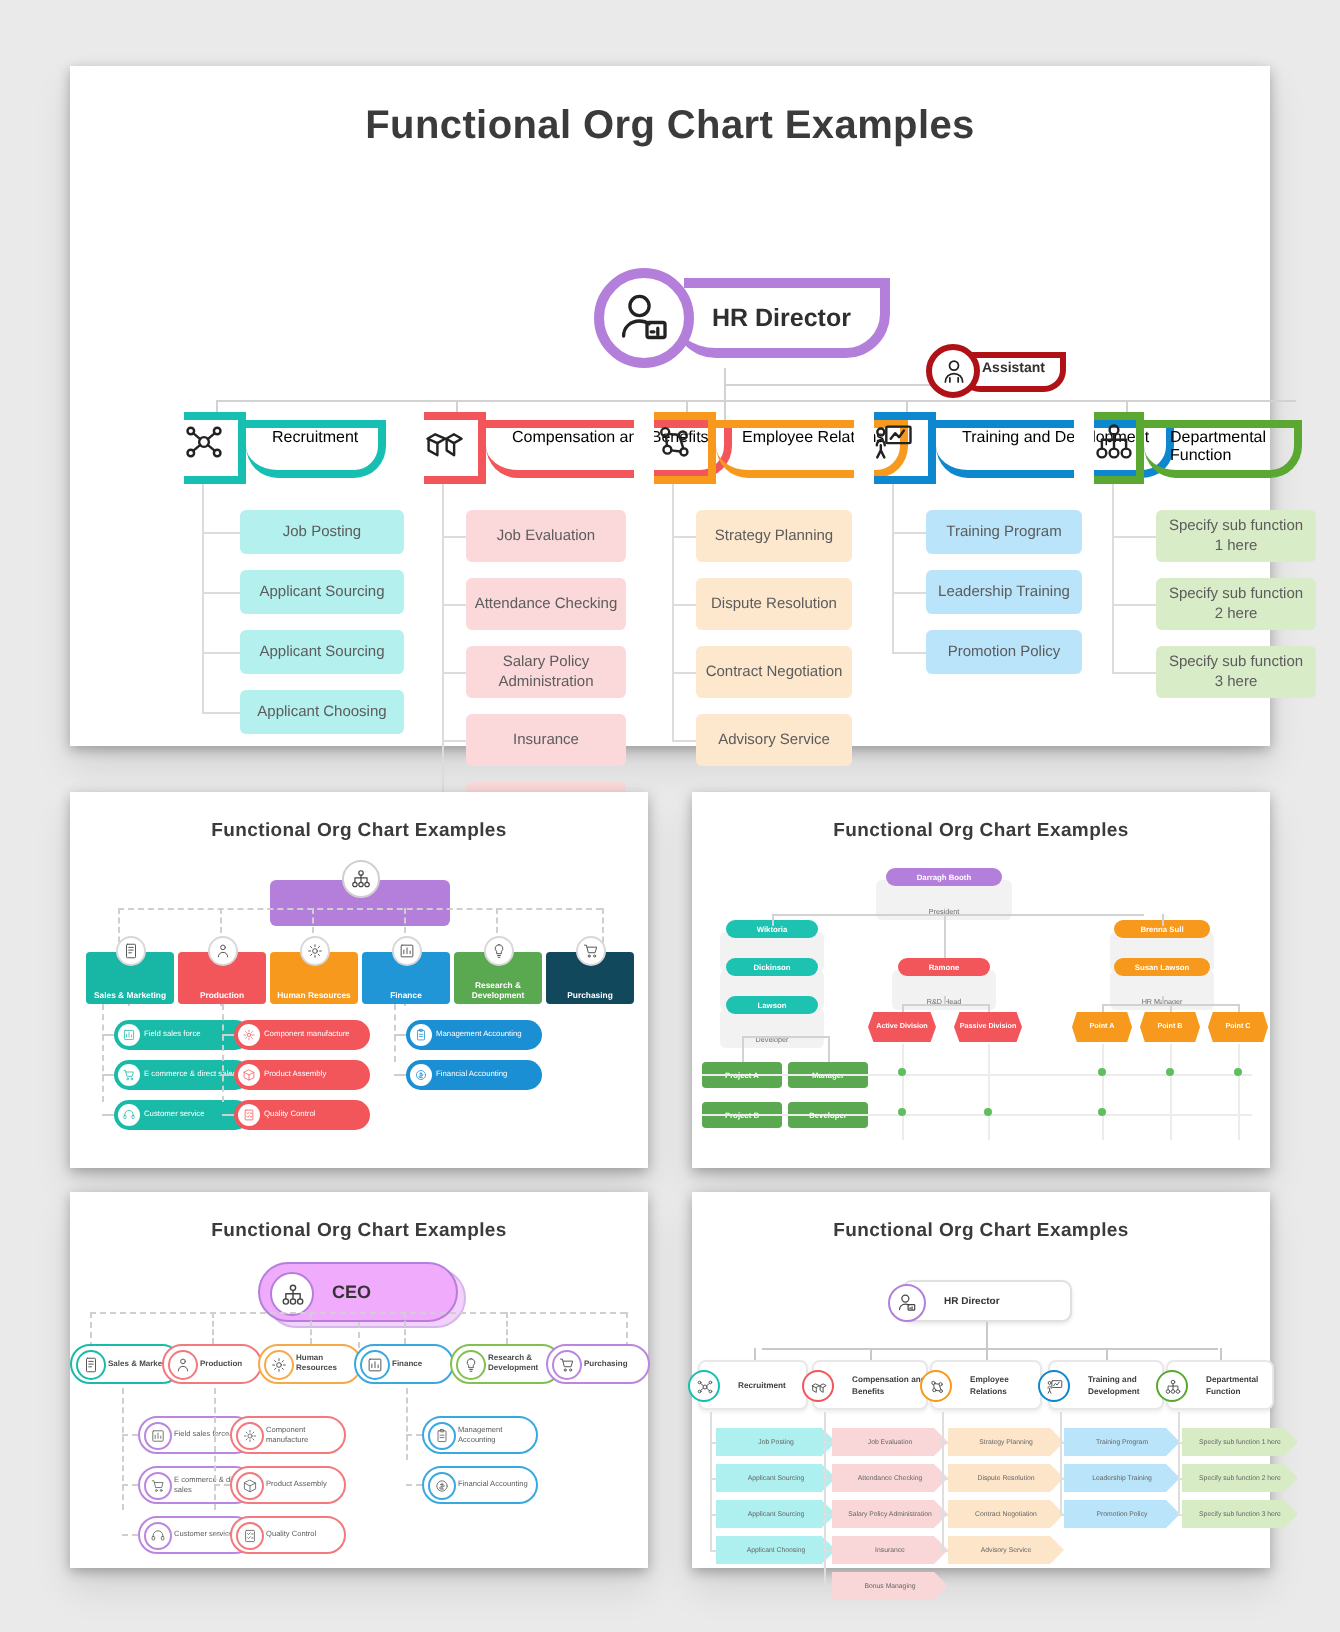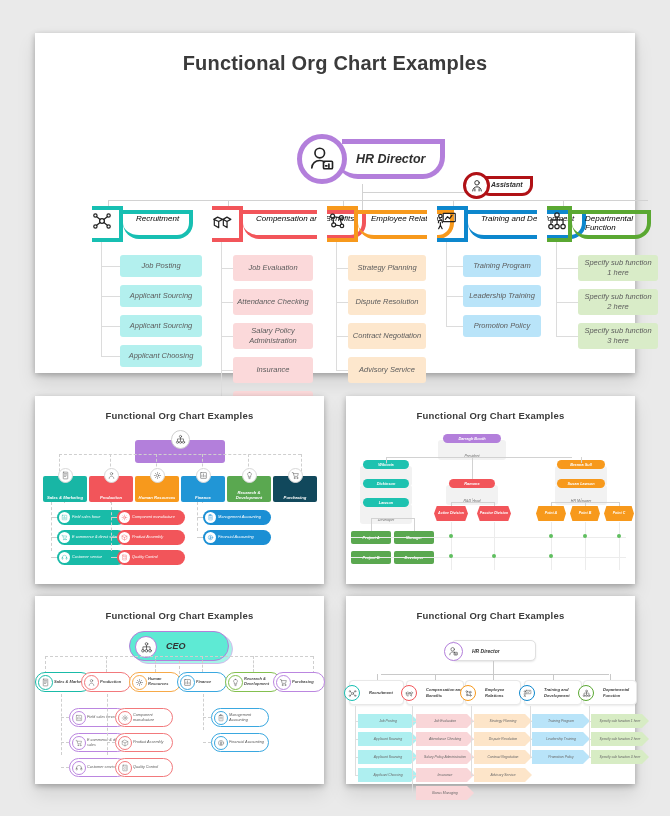--- a/index.html
+++ b/index.html
@@ -19,21 +19,21 @@
   }
   .slide-title {
     text-align:center; font-weight:bold; color:#3b3b3b;
     letter-spacing:.2px;
   }
 
   
   #slide-main { left:35px; top:33px; width:600px; height:340px; }
   #slide-main .slide-title { font-size:20px; margin-top:19px; }
 
-  .main-canvas { position:absolute; left:0; top:0; width:600px; height:340px;font-style:italic; }
+  .main-canvas { position:absolute; left:0; top:0; width:600px; height:340px; }
 
   
   .ln { position:absolute; background:#d2d2d2; }
 
   
   .bub { position:absolute; display:flex; align-items:center; }
   .bub .circ {
     position:relative; z-index:3; border-radius:50%;
     background:#fff; display:flex; align-items:center; justify-content:center;
     flex:0 0 auto;
@@ -122,21 +122,21 @@
   .s3-hex  { position:absolute; display:flex; align-items:center;
              justify-content:center; color:#fff; font-size:3.6px;
              font-weight:bold; text-align:center; line-height:1.2;
              clip-path:polygon(8% 0,92% 0,100% 50%,92% 100%,8% 100%,0 50%); }
   .s3-dot  { position:absolute; width:4px; height:4px; border-radius:50%;
              background:#5fbf5f; }
 
   
   .s4-root { position:absolute; left:94px; top:35px; width:100px; height:30px; }
   .s4-pill { position:absolute; inset:0; border:1.2px solid #b37fdb;
-             border-radius:16px; background:#5eead4; }
+             border-radius:16px; background:#f0abfc; }
   .s4-pill.o2 { left:4px; top:3px; right:-4px; bottom:-3px; opacity:.55; }
   .s4-head { position:absolute; top:76px; height:20px; border-radius:11px;
              background:#fff; display:flex; align-items:center;
              font-size:4px; font-weight:bold; color:#4a4a4a;
              padding-left:18px; line-height:1.2; }
   .s4-sub  { position:absolute; height:19px; border-radius:10px; background:#fff;
              display:flex; align-items:center; font-size:3.8px; color:#5c5c5c;
              padding-left:17px; line-height:1.2; }
   .s4-ic   { position:absolute; left:1.5px; top:1.5px; border-radius:50%;
              background:#fff; display:flex; align-items:center; justify-content:center; }

